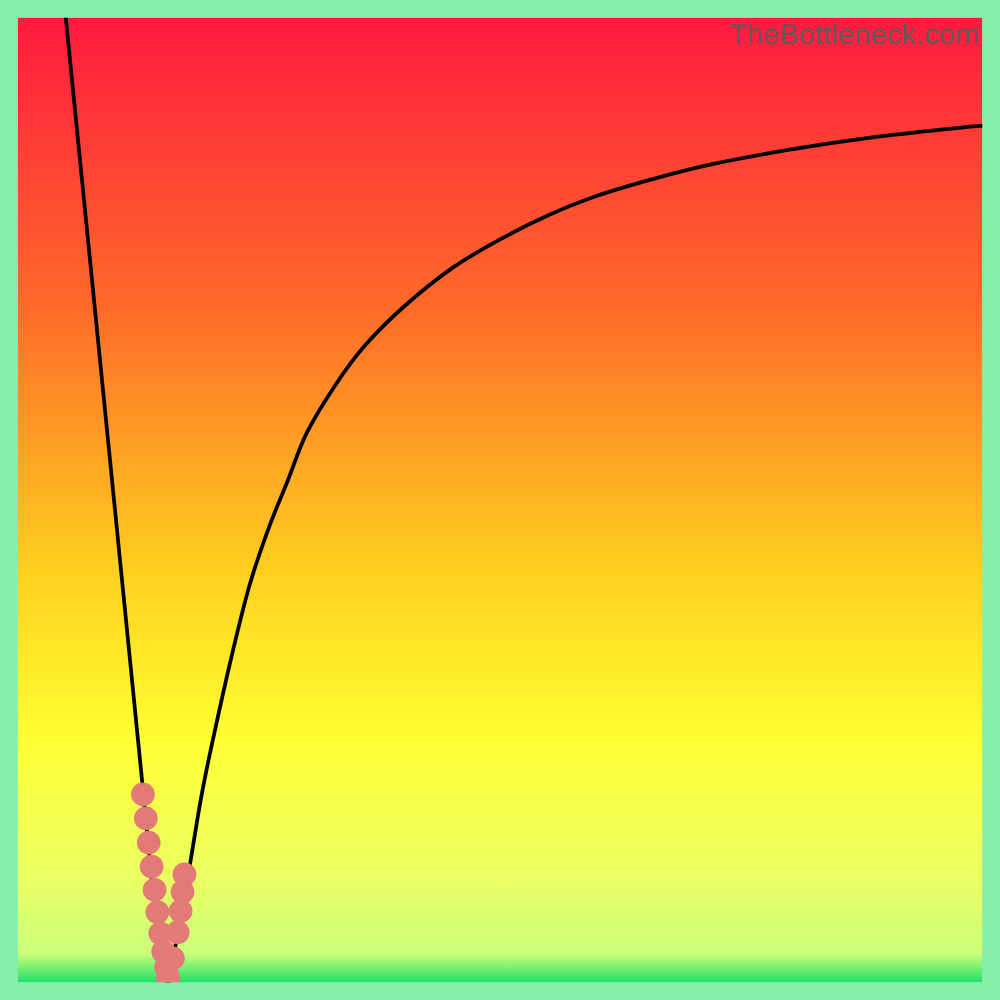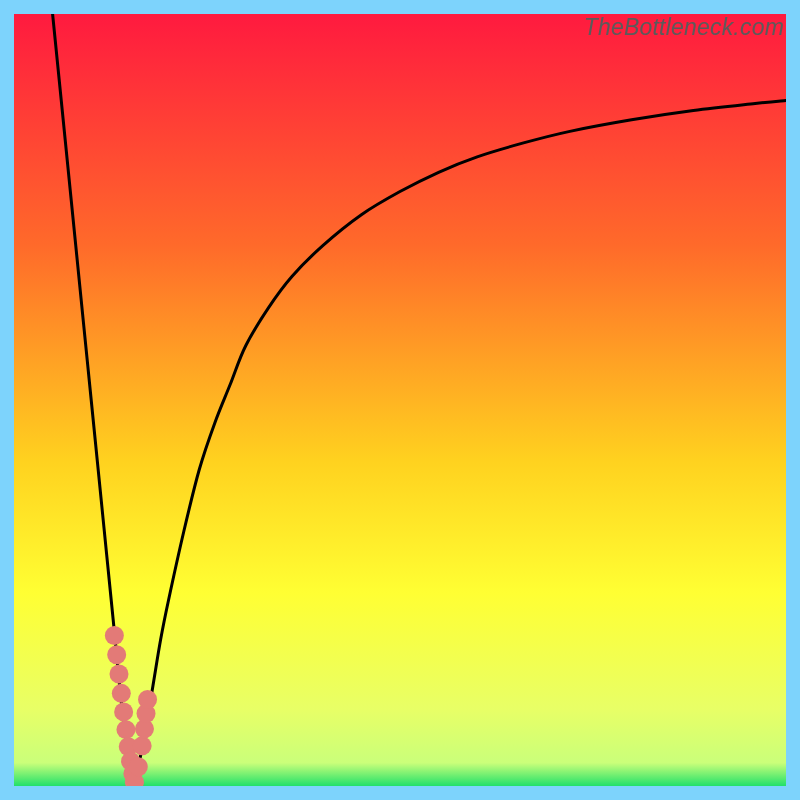--- a/index.html
+++ b/index.html
@@ -9,22 +9,21 @@
     height: 800px;
     overflow: hidden;
     background: #000;
     font-family: Arial, Helvetica, sans-serif;
   }
   .frame {
     position: absolute;
     top: 0; left: 0;
     width: 800px;
     height: 800px;
-    background: #7dd3fc;
-    font-style: italic;
+    background: #86efac;
   }
   .plot-area {
     position: absolute;
     top: 14px;
     left: 14px;
     width: 772px;
     height: 772px;
     overflow: hidden;
   }
   .watermark {

